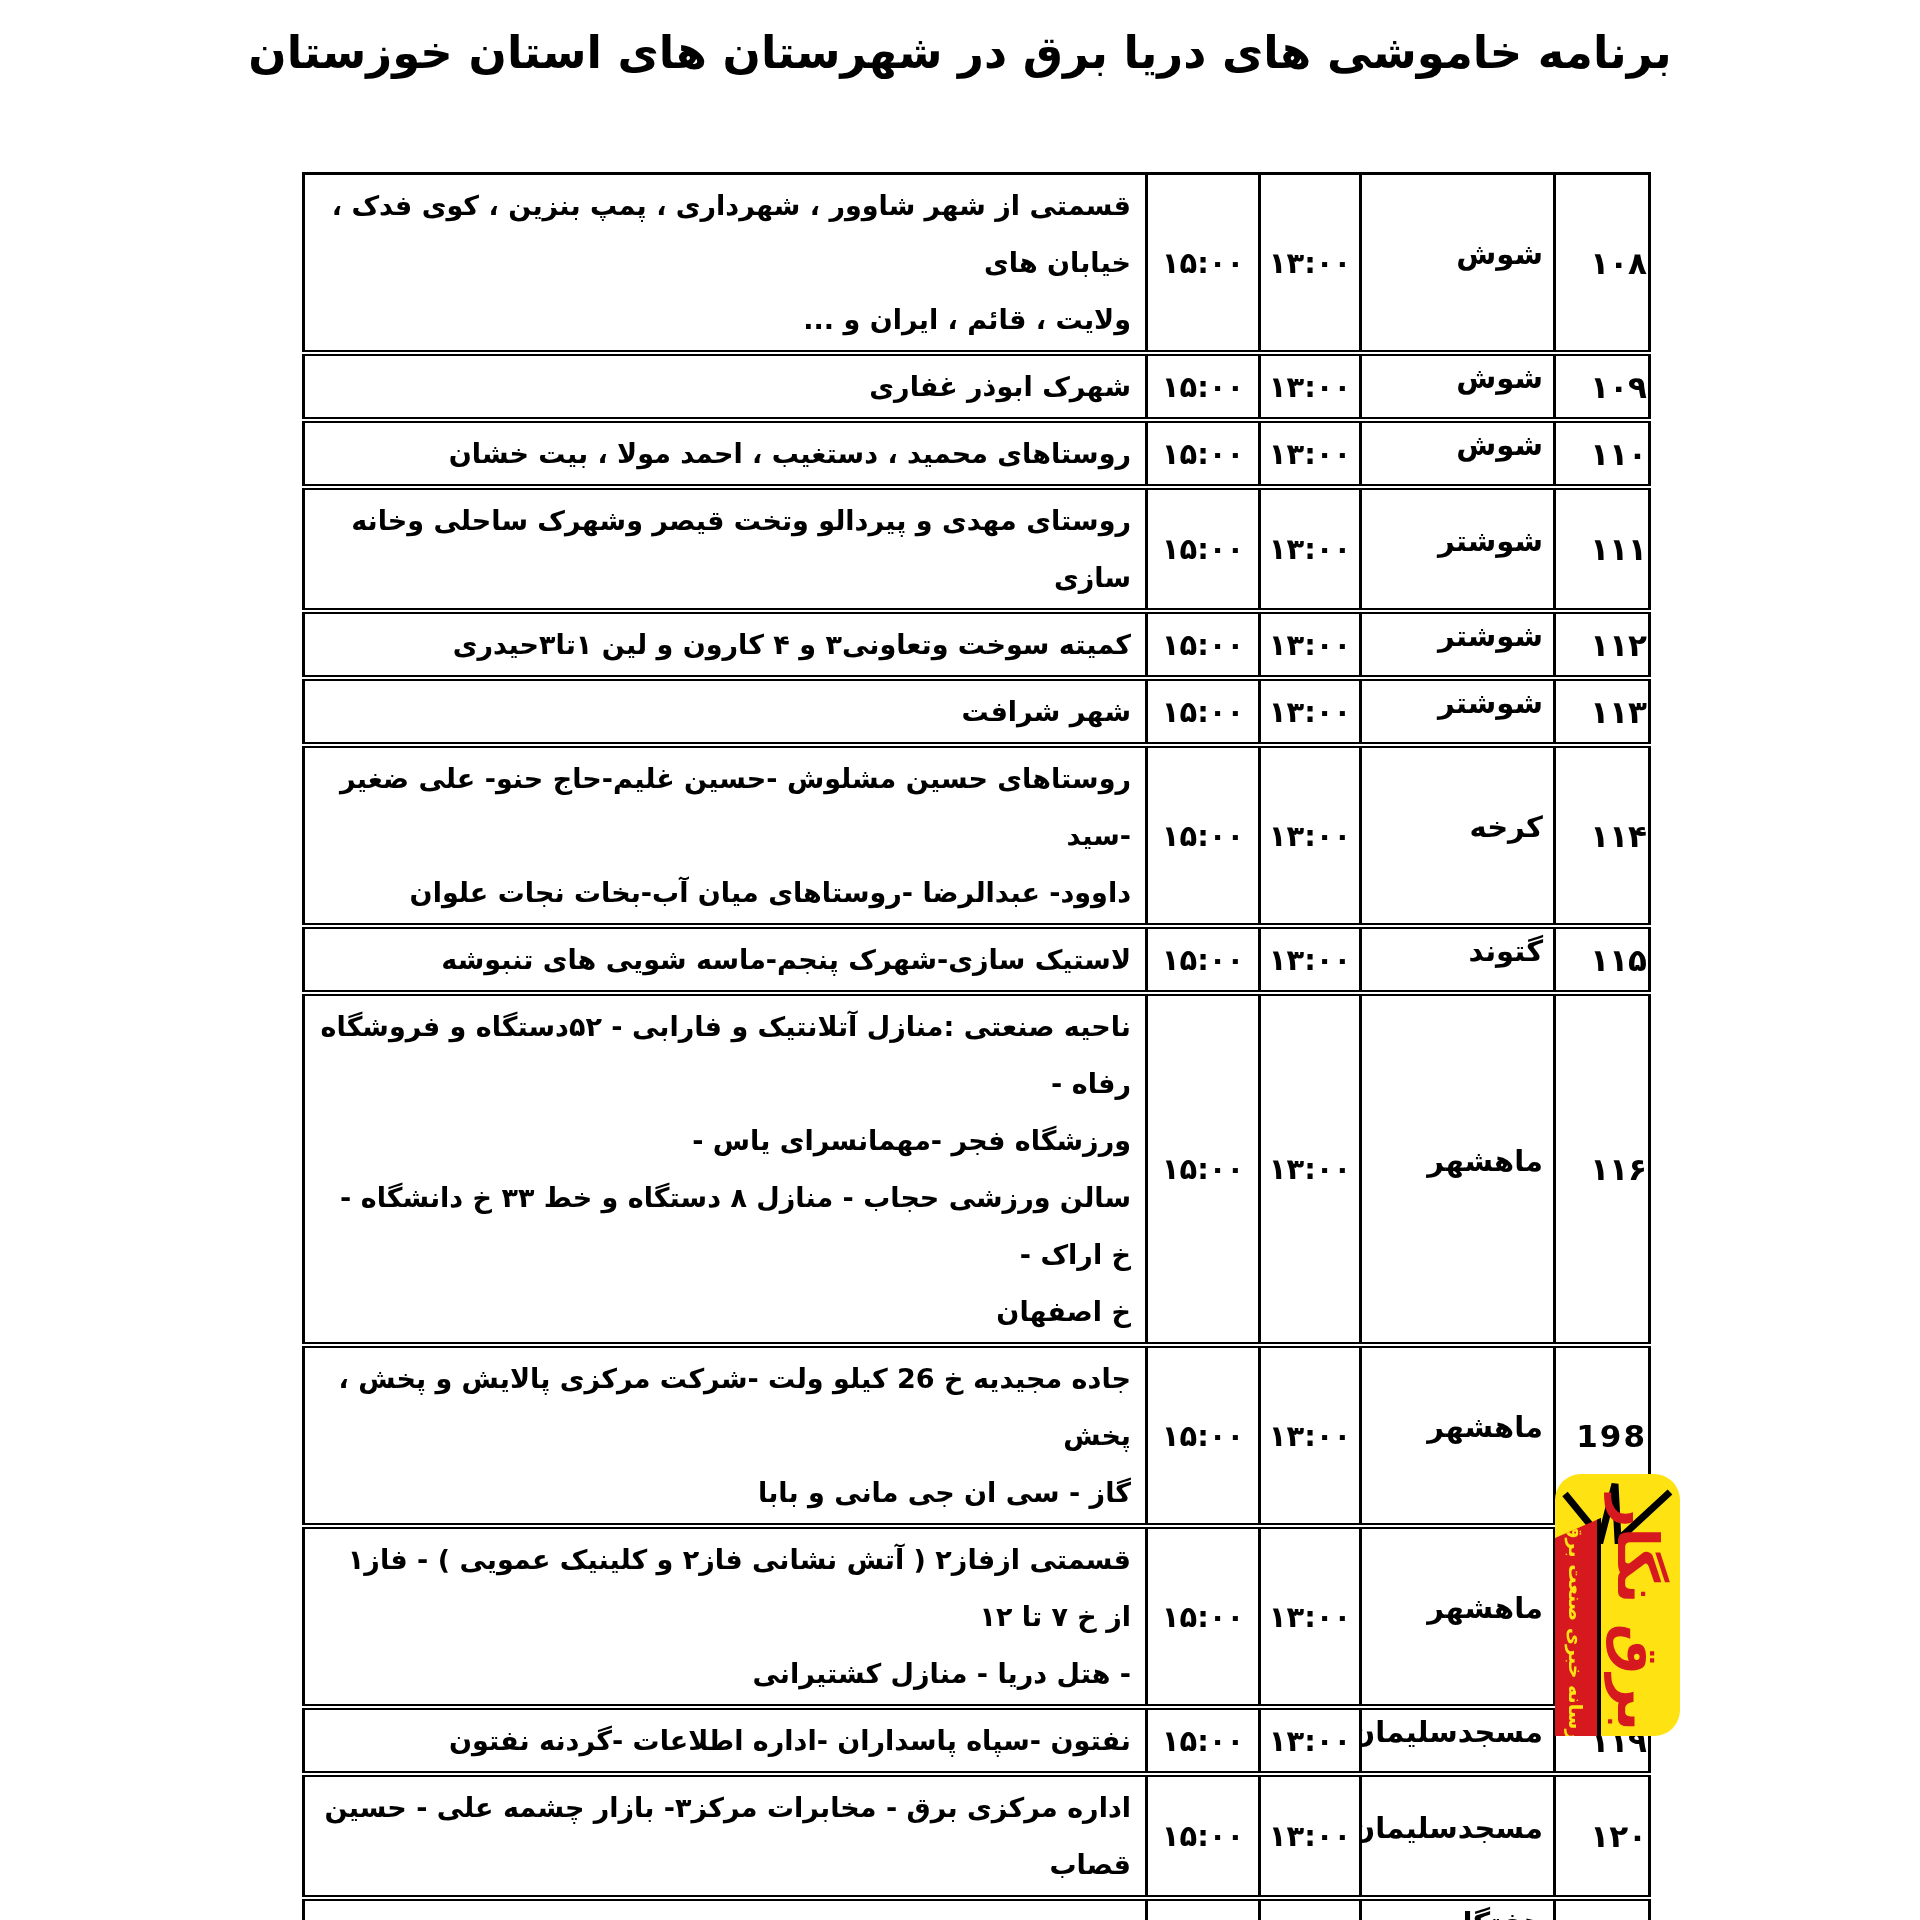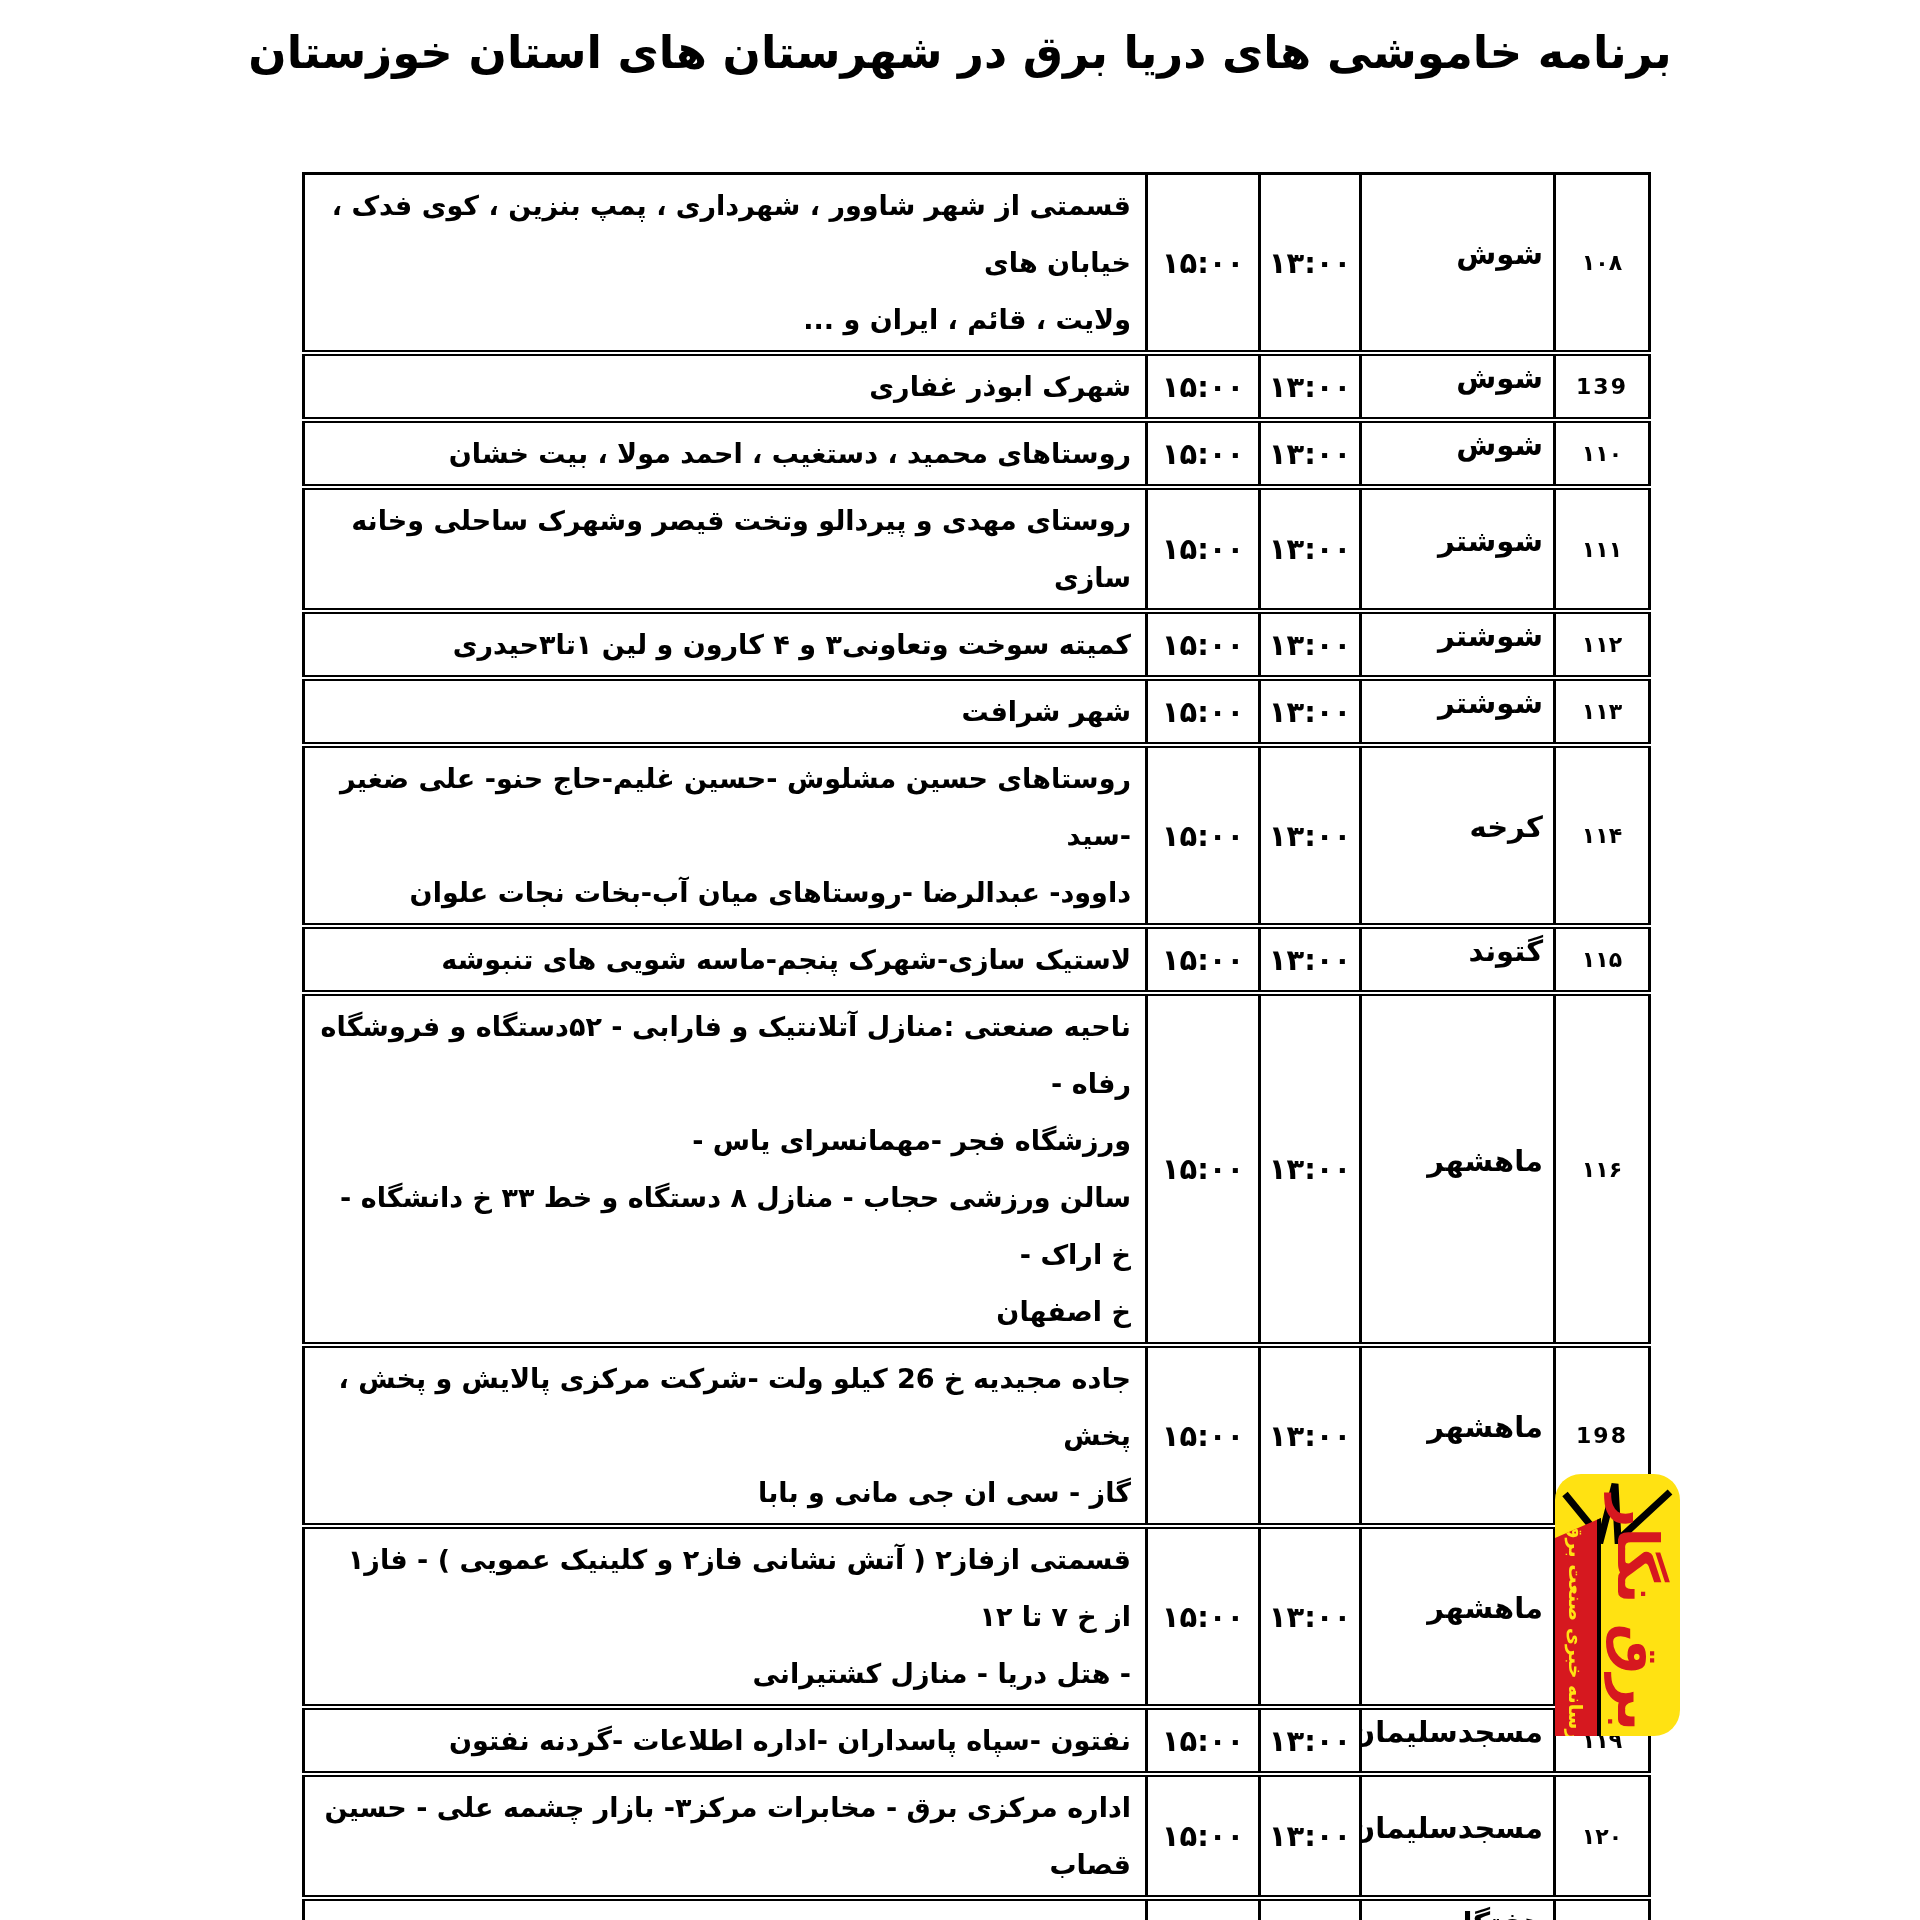--- a/index.html
+++ b/index.html
@@ -38,21 +38,21 @@
     direction:rtl;
     table-layout:fixed;
   }
   table.outage td {
     border:3px solid #000;
     vertical-align:middle;
     overflow:hidden;
   }
   table.outage tr:not(:first-child) td { border-top:6px double #000; }
   table.outage tr:last-child td { border-bottom:6px solid #000; }
-  td.row-number   { text-align:center; font-size:22px; letter-spacing:2px; }
+  td.row-number   { text-align:right; font-size:31px; letter-spacing:2px; }
   td.city-cell    { text-align:right; font-size:29px; padding:2px 10px 19px 4px; }
   td.start-time-cell,
   td.end-time-cell { text-align:center; font-size:29px; }
   td.areas-cell {
     text-align:right;
     font-size:27px;
     line-height:57px;
     padding:2px 14px 2px 10px;
     white-space:pre-line;
   }
@@ -115,21 +115,21 @@
     <tbody>
         <tr>
           <td class="row-number">۱۰۸</td>
           <td class="city-cell">شوش</td>
           <td class="start-time-cell">۱۳:۰۰</td>
           <td class="end-time-cell">۱۵:۰۰</td>
           <td class="areas-cell">قسمتی از شهر شاوور ، شهرداری ، پمپ بنزین ، کوی فدک ، خیابان های
 ولایت ، قائم ، ایران و ...</td>
         </tr>
         <tr>
-          <td class="row-number">139</td>
+          <td class="row-number">۱۰۹</td>
           <td class="city-cell">شوش</td>
           <td class="start-time-cell">۱۳:۰۰</td>
           <td class="end-time-cell">۱۵:۰۰</td>
           <td class="areas-cell">شهرک ابوذر غفاری</td>
         </tr>
         <tr>
           <td class="row-number">۱۱۰</td>
           <td class="city-cell">شوش</td>
           <td class="start-time-cell">۱۳:۰۰</td>
           <td class="end-time-cell">۱۵:۰۰</td>

